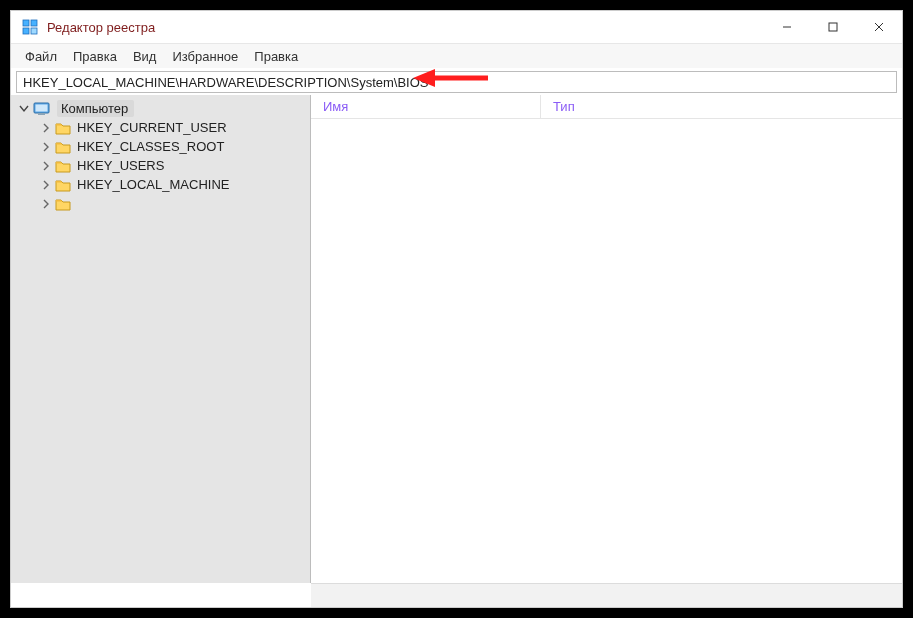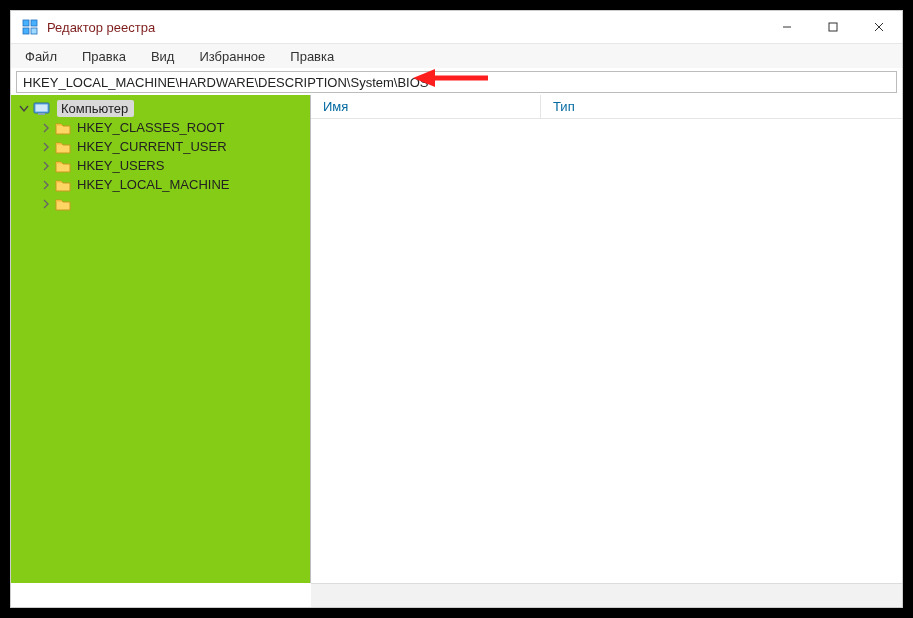--- a/index.html
+++ b/index.html
@@ -30,21 +30,21 @@
   }
   .titlebar .title { color: #7f1d1d; font-size: 13px; }
   .win-controls { position: absolute; right: 0; top: 0; height: 100%; display: flex; }
   .win-btn { width: 46px; height: 100%; display: flex; align-items: center; justify-content: center; color: #555; }
 
   .menubar {
     height: 24px;
     background: #f7f7f7;
     display: flex;
     align-items: center;
-    gap: 9px;
+    gap: 0;
     padding: 0 6px;
     font-size: 13px;
     color: #333;
   }
   .menu-item { padding: 2px 8px; }
 
   .addrbar {
     border: 1px solid #bcbcbc;
     margin: 3px 5px 2px 5px;
     height: 22px;
@@ -59,21 +59,21 @@
   .workspace {
     flex: 1;
     display: flex;
     min-height: 0;
   }
   .tree {
     width: 300px;
     border-right: 1px solid #bcbcbc;
     padding: 4px 0;
     overflow: auto;
-    background: #84cc16;
+    background: #e5e5e5;
     position: relative;
   }
   .tree-row {
     display: flex;
     align-items: center;
     height: 19px;
     padding-left: 6px;
     white-space: nowrap;
     cursor: default;
   }
@@ -110,21 +110,21 @@
     height: 24px;
     display: flex;
     align-items: center;
     border-bottom: 1px solid #e5e5e5;
     background: #fff;
     user-select: none;
   }
   .lv-col {
     padding-left: 12px;
     font-size: 13px;
-    color: #0369a1;
+    color: #8b5cf6;
     height: 100%;
     display: flex;
     align-items: center;
   }
   .lv-col:not(:last-child) { border-right: 1px solid #e5e5e5; }
 
   .statusbar {
     height: 24px;
     background: #f2f2f2;
     border-top: 1px solid #dcdcdc;
@@ -209,36 +209,36 @@
           <svg width="10" height="10" viewBox="0 0 10 10">
               <path d="M3 1 L7 5 L3 9" fill="none" stroke="#666" stroke-width="1.4"></path>
             </svg>
         </span>
         <span class="folder-icon">
           <svg width="16" height="14" viewBox="0 0 16 14">
               <path d="M1 3 h5 l2 2 h7 v8 h-14 z" fill="#ffd664" stroke="#c79a1f"></path>
               <path d="M1 3 h5 l1.5 1.5 h-6.5 z" fill="#f1b93c"></path>
             </svg>
         </span>
+        <span>HKEY_CURRENT_USER</span>
+      </div>
+
+      <div class="tree-row child">
+        <span class="expander">
+          <svg width="10" height="10" viewBox="0 0 10 10">
+              <path d="M3 1 L7 5 L3 9" fill="none" stroke="#666" stroke-width="1.4"></path>
+            </svg>
+        </span>
+        <span class="folder-icon">
+          <svg width="16" height="14" viewBox="0 0 16 14">
+              <path d="M1 3 h5 l2 2 h7 v8 h-14 z" fill="#ffd664" stroke="#c79a1f"></path>
+              <path d="M1 3 h5 l1.5 1.5 h-6.5 z" fill="#f1b93c"></path>
+            </svg>
+        </span>
         <span>HKEY_CLASSES_ROOT</span>
-      </div>
-
-      <div class="tree-row child">
-        <span class="expander">
-          <svg width="10" height="10" viewBox="0 0 10 10">
-              <path d="M3 1 L7 5 L3 9" fill="none" stroke="#666" stroke-width="1.4"></path>
-            </svg>
-        </span>
-        <span class="folder-icon">
-          <svg width="16" height="14" viewBox="0 0 16 14">
-              <path d="M1 3 h5 l2 2 h7 v8 h-14 z" fill="#ffd664" stroke="#c79a1f"></path>
-              <path d="M1 3 h5 l1.5 1.5 h-6.5 z" fill="#f1b93c"></path>
-            </svg>
-        </span>
-        <span>HKEY_CURRENT_USER</span>
       </div>
 
       <div class="tree-row child">
         <span class="expander">
           <svg width="10" height="10" viewBox="0 0 10 10">
               <path d="M3 1 L7 5 L3 9" fill="none" stroke="#666" stroke-width="1.4"></path>
             </svg>
         </span>
         <span class="folder-icon">
           <svg width="16" height="14" viewBox="0 0 16 14">

